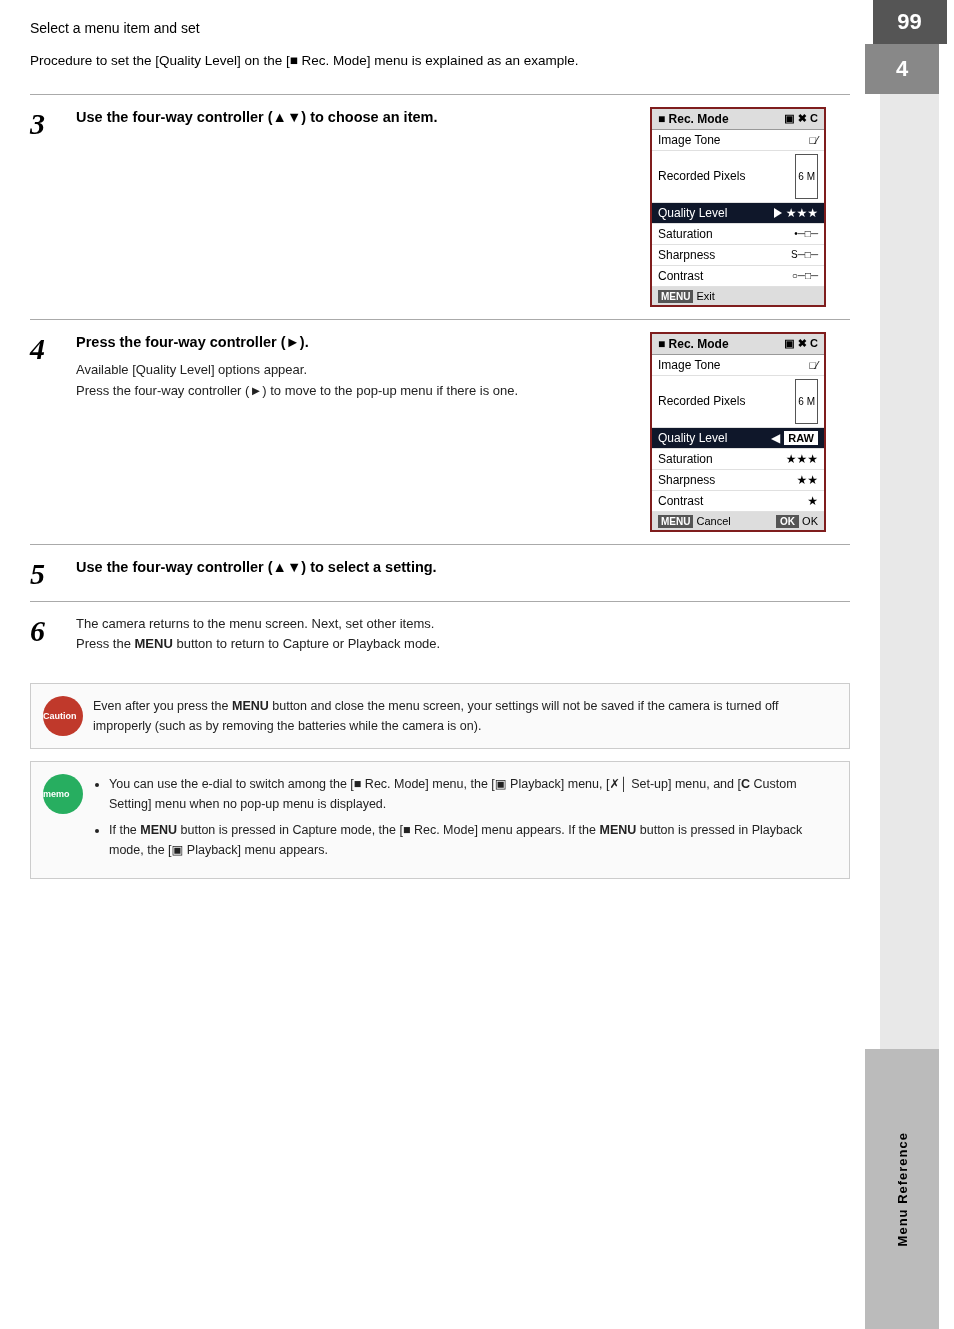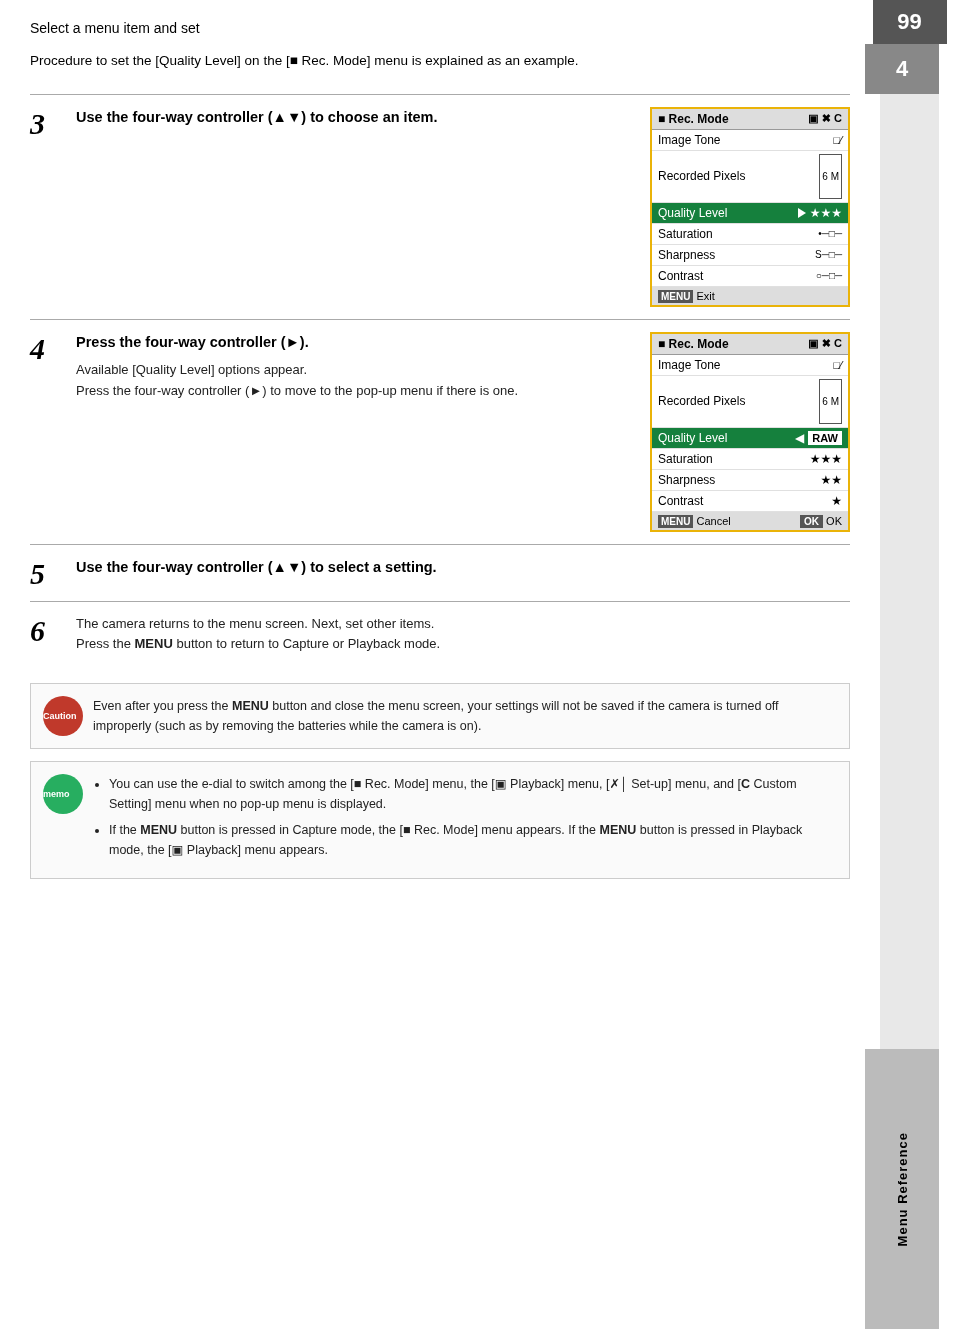--- a/index.html
+++ b/index.html
@@ -138,23 +138,23 @@
       line-height: 1.6;
       color: #222;
     }
 
     .step-right {
       min-width: 200px;
     }
 
     
     .camera-menu {
-      border: 2px solid #eab308;
+      border: 2px solid #7f1d1d;
       background: #fff;
-      width: 200px;
+      width: 176px;
       font-size: 12px;
     }
 
     .camera-menu-header {
       background: #ddd;
       padding: 3px 6px;
       display: flex;
       justify-content: space-between;
       align-items: center;
       border-bottom: 1px solid #999;
@@ -171,21 +171,21 @@
     .camera-menu-row {
       display: flex;
       justify-content: space-between;
       align-items: center;
       padding: 3px 6px;
       border-bottom: 1px solid #e0e0e0;
       font-size: 12px;
     }
 
     .camera-menu-row.highlighted {
-      background: #15803d;
+      background: #0f172a;
       color: #fff;
     }
 
     .camera-menu-row .row-label {
       font-size: 12px;
     }
 
     .camera-menu-row .row-value {
       font-size: 12px;
       display: flex;

